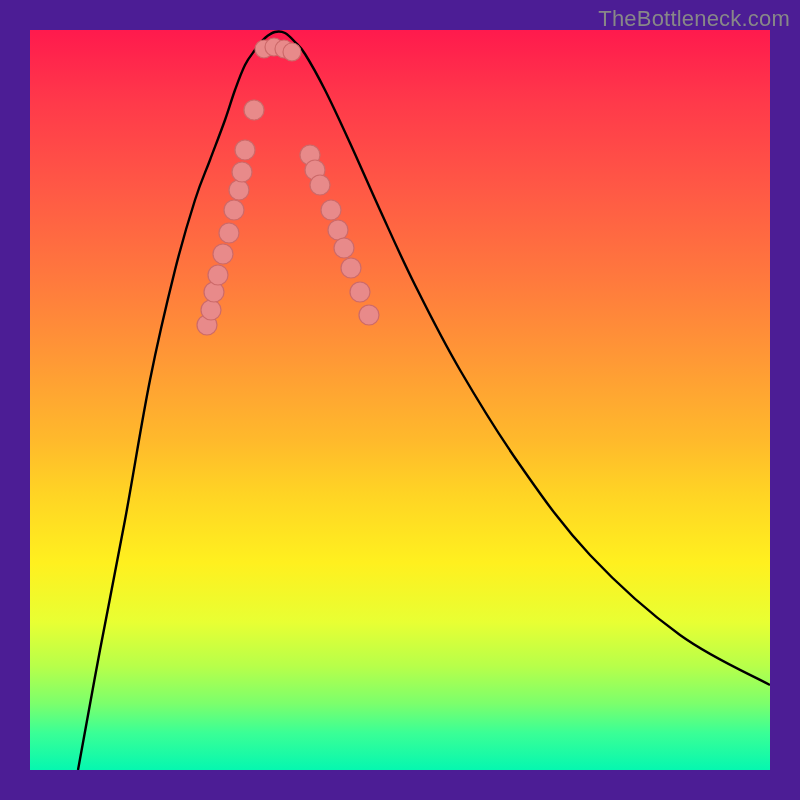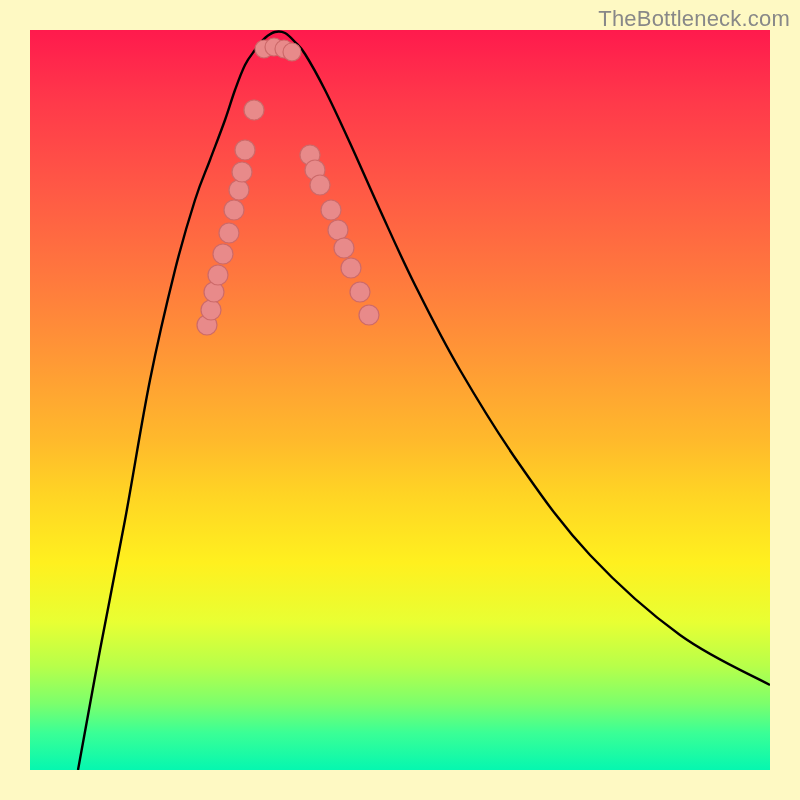--- a/index.html
+++ b/index.html
@@ -10,21 +10,21 @@
     overflow: hidden;
     background: #000;
     font-family: Arial, Helvetica, sans-serif;
   }
   .frame {
     position: absolute;
     top: 0;
     left: 0;
     width: 800px;
     height: 800px;
-    background: #fef9c3;
+    background: #4c1d95;
   }
   .plot {
     position: absolute;
     top: 30px;
     left: 30px;
     width: 740px;
     height: 740px;
     overflow: hidden;
   }
   .gradient {

